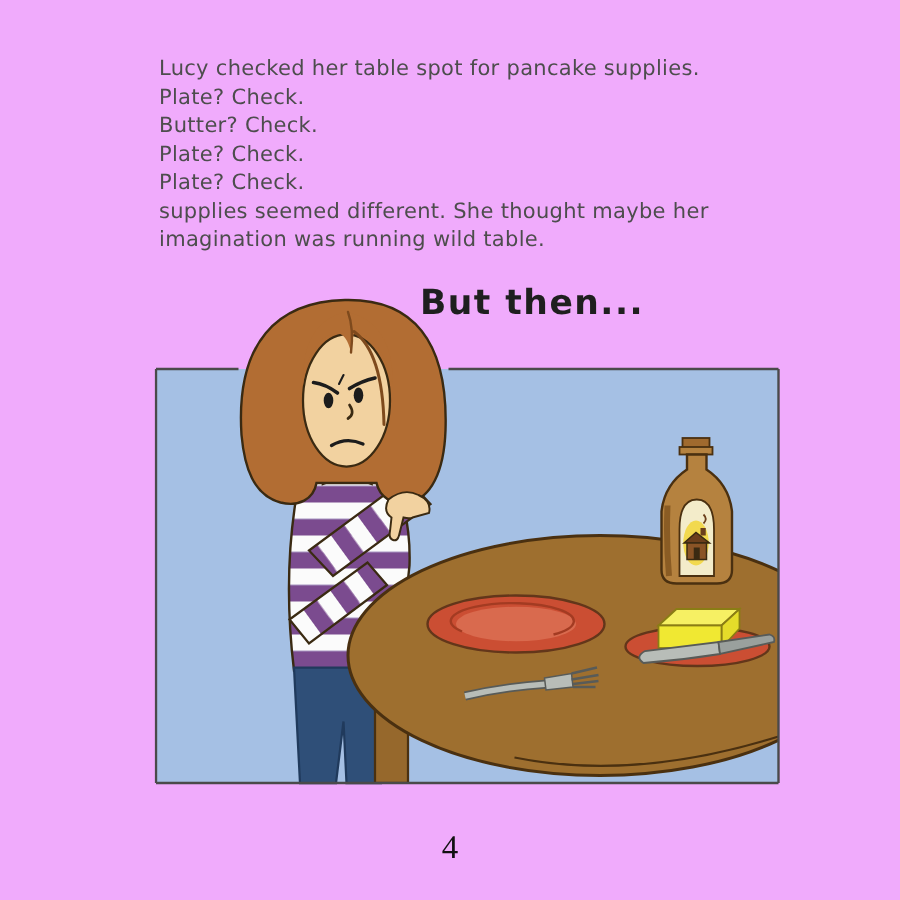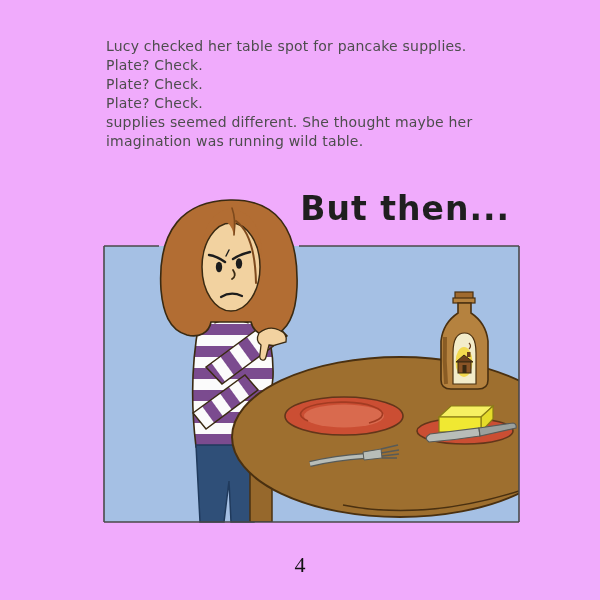--- a/index.html
+++ b/index.html
@@ -1,34 +1,35 @@
 <!DOCTYPE html>
 <html><head>
 <meta charset="utf-8">
 <style>
   html,body{margin:0;padding:0;background:#ffffff;}
   #page{position:relative;width:600px;height:600px;background:#f0abfc;overflow:hidden;
         font-family:"DejaVu Sans",sans-serif;}
   #story{position:absolute;left:106px;top:37px;width:420px;color:#4d4d4d;
          font-size:14px;line-height:19px;letter-spacing:0.2px;}
   .story-line{white-space:nowrap;}
-  #emphasis{position:absolute;left:280px;top:189px;width:230px;text-align:right;
-            color:#1f1f1f;font-size:33px;font-weight:600;letter-spacing:1px;}
+  #emphasis{position:absolute;left:280px;top:189px;width:230px;text-align:left;
+            color:#1f1f1f;font-size:23px;font-weight:600;letter-spacing:1px;}
   #pagenum{position:absolute;left:0;top:552px;width:600px;text-align:center;
            color:#111;font-size:22px;font-family:"Liberation Serif",serif;}
   #scene{position:absolute;left:103px;top:195px;}
 </style>
 </head>
 <body>
 
 <div id="page">
 
   <div id="story">
     <div class="story-line">Lucy checked her table spot for pancake supplies.</div>
     <div class="story-line">Plate? Check.</div>
+    <div class="story-line">Butter? Check.</div>
     <div class="story-line">Plate? Check.</div>
     <div class="story-line">Plate? Check.</div>
     <div class="story-line">supplies seemed different. She thought maybe her</div>
     <div class="story-line">imagination was running wild table.</div>
   </div>
 
   <div id="emphasis">But then...</div>
 
   <svg id="scene" width="417" height="330" viewBox="0 0 417 330">
     <defs>

